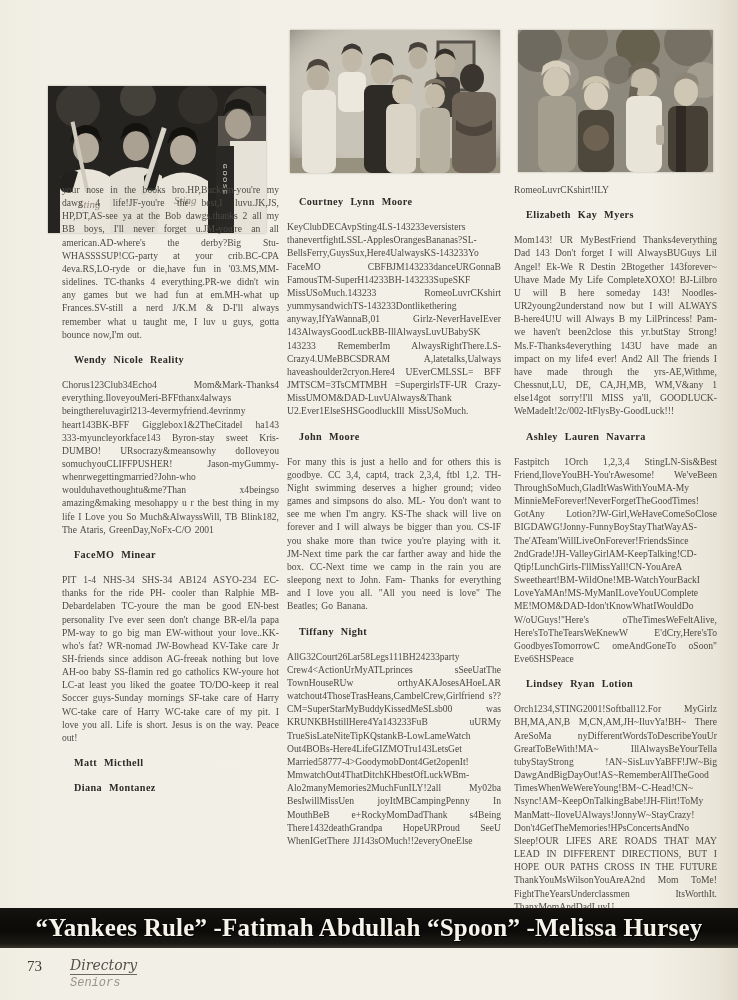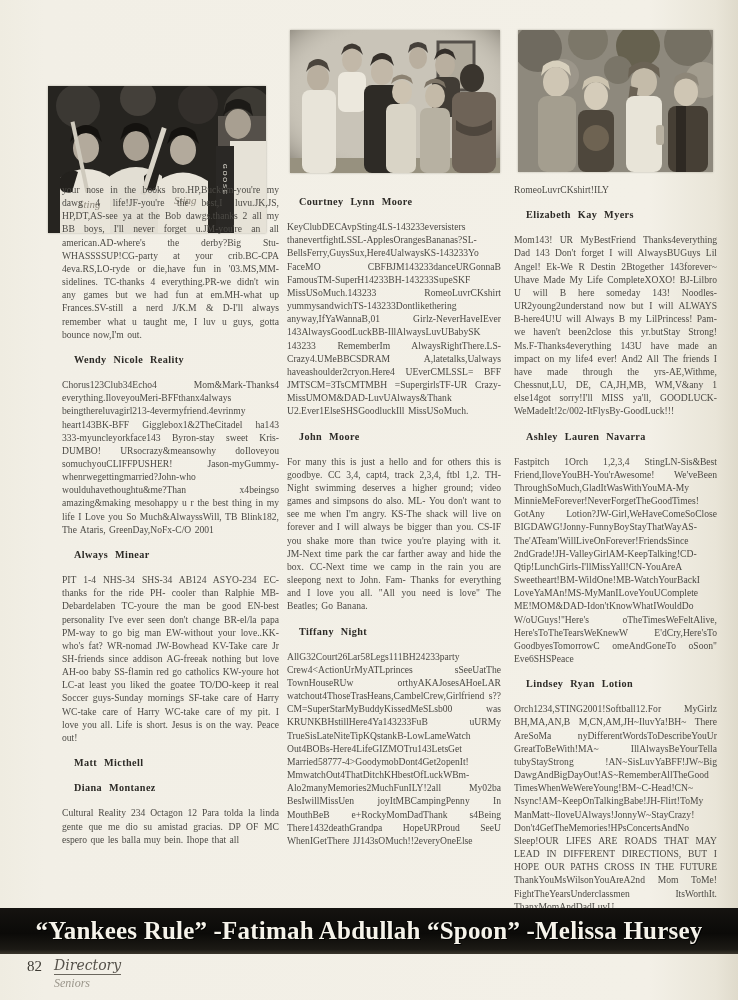--- a/index.html
+++ b/index.html
@@ -23,41 +23,41 @@
   #col1{left:62px;width:217px;}
   #col2{left:287px;width:214px;}
   #col3{left:514px;width:203px;}
   .col p{margin:0;}
   .col h3{
     margin:12px;font-size:10.2px;font-weight:bold;color:#2d2b27;
     letter-spacing:.4px;word-spacing:4px;text-align:left;line-height:13.15px;
   }
 
   #banner{
-    position:absolute;left:0;top:908px;width:738px;height:46px;
+    position:absolute;left:0;top:908px;width:738px;height:40px;
     background:linear-gradient(180deg,#151310 0%,#0b0a08 55%,#1c1a15 90%,#3a362c 100%);
     display:flex;align-items:center;justify-content:center;
   }
   #banner .banner-text{
     color:#f6f3ea;font-weight:bold;font-size:25px;letter-spacing:.2px;
     font-family:"Liberation Serif","DejaVu Serif",serif;
     text-shadow:1px 1px 0 #000;white-space:nowrap;
   }
 
   #footer{position:absolute;left:27px;top:958px;display:flex;align-items:flex-start;}
   #page-number{font-size:15px;color:#3e3b34;margin-right:12px;line-height:16px;}
-  .folio{display:flex;flex-direction:column;}
+  .folio{display:flex;flex-direction:column;margin-left:16px;}
   #section-label{
     font-style:italic;font-size:14px;color:#55514a;line-height:15px;
     border-bottom:1px solid #6b675e;padding-bottom:1px;
     font-family:"DejaVu Serif",serif;
   }
   #subsection-label{
     font-style:italic;font-size:12px;color:#9a958a;line-height:14px;margin-top:1px;
-    font-family:Liberation Serif, serif;
+    font-family:Liberation Mono, monospace;
   }
 </style>
 </head>
 <body>
 
 <div class="photo" id="photo1">
   <svg width="218" height="147" viewBox="0 0 218 147" xmlns="http://www.w3.org/2000/svg">
     <rect width="218" height="147" fill="#262420"></rect>
     <circle cx="30" cy="20" r="22" fill="#3b3833"></circle>
       <circle cx="90" cy="12" r="18" fill="#44403a"></circle>
@@ -151,25 +151,24 @@
     <rect x="150" y="76" width="40" height="66" rx="8" fill="#463f35"></rect>
     <rect x="158" y="76" width="10" height="66" fill="#2e2923"></rect>
     <rect x="138" y="95" width="8" height="20" rx="3" fill="#b9b2a2"></rect>
   </svg>
 </div>
 
 <div class="col" id="col1">
   <p>your nose in the books bro.HP,Buckum-you're my dawg 4 life!JF-you're the best,I luvu.JK,JS, HP,DT,AS-see ya at the Bob dawgs.thanks 2 all my BB boys, I'll never forget u.JM-you're an all american.AD-where's the derby?Big Stu-WHASSSSUP!CG-party at your crib.BC-CPA 4eva.RS,LO-ryde or die,have fun in '03.MS,MM-sidelines. TC-thanks 4 everything.PR-we didn't win any games but we had fun at em.MH-what up Frances.SV-still a nerd J/K.M &amp; D-I'll always remember what u taught me, I luv u guys, gotta bounce now,I'm out.</p>
   <h3>Wendy Nicole Reality</h3>
   <p>Chorus123Club34Echo4 Mom&amp;Mark-Thanks4 everything.IloveyouMeri-BFFthanx4always beingthereluvagirl213-4evermyfriend.4evrinmy heart143BK-BFF Gigglebox1&amp;2TheCitadel ha143 333-myuncleyorkface143 Byron-stay sweet Kris-DUMBO! URsocrazy&amp;meansowhy doIloveyou somuchyouCLIFFPUSHER! Jason-myGummy-whenrwegettingmarried?John-who woulduhavethoughtu&amp;me?Than x4beingso amazing&amp;making mesohappy u r the best thing in my life I Love you So Much&amp;AlwayssWill, TB Blink182, The Ataris, GreenDay,NoFx-C/O 2001</p>
-  <h3>Always Minear</h3>
+  <h3>FaceMO Minear</h3>
   <p>PIT 1-4 NHS-34 SHS-34 AB124 ASYO-234 EC-thanks for the ride PH- cooler than Ralphie MB-Debardelaben TC-youre the man be good EN-best personality I've ever seen don't change BR-el/la papa PM-way to go big man EW-without your love..KK-who's fat? WR-nomad JW-Bowhead KV-Take care Jr SH-friends since addison AG-freeak nothing but love AH-oo baby SS-flamin red go catholics KW-youre hot LC-at least you liked the goatee TO/DO-keep it real Soccer guys-Sunday mornings SF-take care of Harry WC-take care of Harry WC-take care of my pit. I love you all. Life is short.  Jesus is on the way. Peace out!</p>
   <h3>Matt Micthell</h3>
   <h3>Diana Montanez</h3>
-  <p>Cultural Reality 234 Octagon 12 Para tolda la linda gente que me dio su amistad gracias. DP OF MC espero que les balla muy bein. Ihope that all</p>
 </div>
 
 <div class="col" id="col2">
   <h3>Courtney Lynn Moore</h3>
   <p>KeyClubDECAvpSting4LS-143233eversisters thanevertfightLSSL-ApplesOrangesBananas?SL-BellsFerry,GuysSux,Here4UalwaysKS-143233Yo FaceMO CBFBJM143233danceURGonnaB FamousTM-SuperH14233BH-143233SupeSKF MissUSoMuch.143233 RomeoLuvrCKshirt yummysandwichTS-143233Dontlikethering anyway,IfYaWannaB,01 Girlz-NeverHaveIEver 143AlwaysGoodLuckBB-IllAlwaysLuvUBabySK 143233 RememberIm AlwaysRightThere.LS-Crazy4.UMeBBCSDRAM A,latetalks,Ualways haveashoulder2cryon.Here4 UEverCMLSSL= BFF JMTSCM=3TsCMTMBH =SupergirlsTF-UR Crazy-MissUMOM&amp;DAD-LuvUAlways&amp;Thank U2.Ever1ElseSHSGoodluckIll MissUSoMuch.</p>
   <h3>John Moore</h3>
   <p>For many this is just a hello and for others this is goodbye. CC 3,4, capt4, track 2,3,4, ftbl 1,2. TH- Night swimming deserves a higher ground; video games and simpsons do also. ML- You don't want to see me when I'm angry. KS-The shack will live on forever and I will always be bigger than you. CS-IF you shake more than twice you're playing with it. JM-Next time park the car farther away and hide the box. CC-Next time we camp in the rain you are sleepong next to John. Fam- Thanks for everything and I love you all. "All you need is love" The Beatles; Go Banana.</p>
   <h3>Tiffany Night</h3>
   <p>AllG32Court26Lar58Legs111BH24233party Crew4&lt;ActionUrMyATLprinces sSeeUatThe TownHouseRUw orthyAKAJosesAHoeLAR watchout4ThoseTrasHeans,CambelCrew,Girlfriend s??CM=SuperStarMyBuddyKissedMeSLsb00 was KRUNKBHstillHere4Ya143233FuB uURMy TrueSisLateNiteTipKQstankB-LowLameWatch Out4BOBs-Here4LifeGIZMOTru143LetsGet Married58777-4&gt;GoodymobDont4Get2openIt! MmwatchOut4ThatDitchKHbestOfLuckWBm-Alo2manyMemories2MuchFunILY!2all My02ba BesIwillMissUen joyItMBCampingPenny In MouthBeB e+RockyMomDadThank s4Being There1432deathGrandpa HopeURProud SeeU WhenIGetThere JJ143sOMuch!!2everyOneElse</p>
 </div>
@@ -182,18 +181,18 @@
   <p>Fastpitch 1Orch 1,2,3,4 StingLN-Sis&amp;Best Friend,IloveYouBH-You'rAwesome! We'veBeen ThroughSoMuch,GladItWasWithYouMA-My MinnieMeForever!NeverForgetTheGoodTimes! GotAny Lotion?JW-Girl,WeHaveComeSoClose BIGDAWG!Jonny-FunnyBoyStayThatWayAS-The'ATeam'WillLiveOnForever!FriendsSince 2ndGrade!JH-ValleyGirlAM-KeepTalking!CD-Qtip!LunchGirls-I'llMissYall!CN-YouAreA Sweetheart!BM-WildOne!MB-WatchYourBackI LoveYaMAn!MS-MyManILoveYouUComplete ME!MOM&amp;DAD-Idon'tKnowWhatIWouldDo W/oUGuys!"Here's oTheTimesWeFeltAlive, Here'sToTheTearsWeKnewW E'dCry,Here'sTo GoodbyesTomorrowC omeAndGoneTo oSoon" Eve6SHSPeace</p>
   <h3>Lindsey Ryan Lotion</h3>
   <p>Orch1234,STING2001!Softball12.For MyGirlz BH,MA,AN,B M,CN,AM,JH~IluvYa!BH~ There AreSoMa nyDifferentWordsToDescribeYouUr GreatToBeWith!MA~ IllAlwaysBeYourTella tubyStayStrong !AN~SisLuvYaBFF!JW~Big DawgAndBigDayOut!AS~RememberAllTheGood TimesWhenWeWereYoung!BM~C-Head!CN~ Nsync!AM~KeepOnTalkingBabe!JH-Flirt!ToMy ManMatt~IloveUAlways!JonnyW~StayCrazy! Don't4GetTheMemories!HPsConcertsAndNo Sleep!OUR LIFES ARE ROADS THAT MAY LEAD IN DIFFERENT DIRECTIONS, BUT I HOPE OUR PATHS CROSS IN THE FUTURE ThankYouMsWilsonYouAreA2nd Mom ToMe! FightTheYearsUnderclassmen ItsWorthIt. ThanxMomAndDadLuvU</p>
 </div>
 
 <div id="banner">
   <span class="banner-text">“Yankees Rule” -Fatimah Abdullah “Spoon” -Melissa Hursey</span>
 </div>
 
 <div id="footer">
-  <span id="page-number">82</span>
+  <span id="page-number">73</span>
   <span class="folio">
     <span id="section-label">Directory</span>
     <span id="subsection-label">Seniors</span>
   </span>
 </div>
 
 </body></html>

